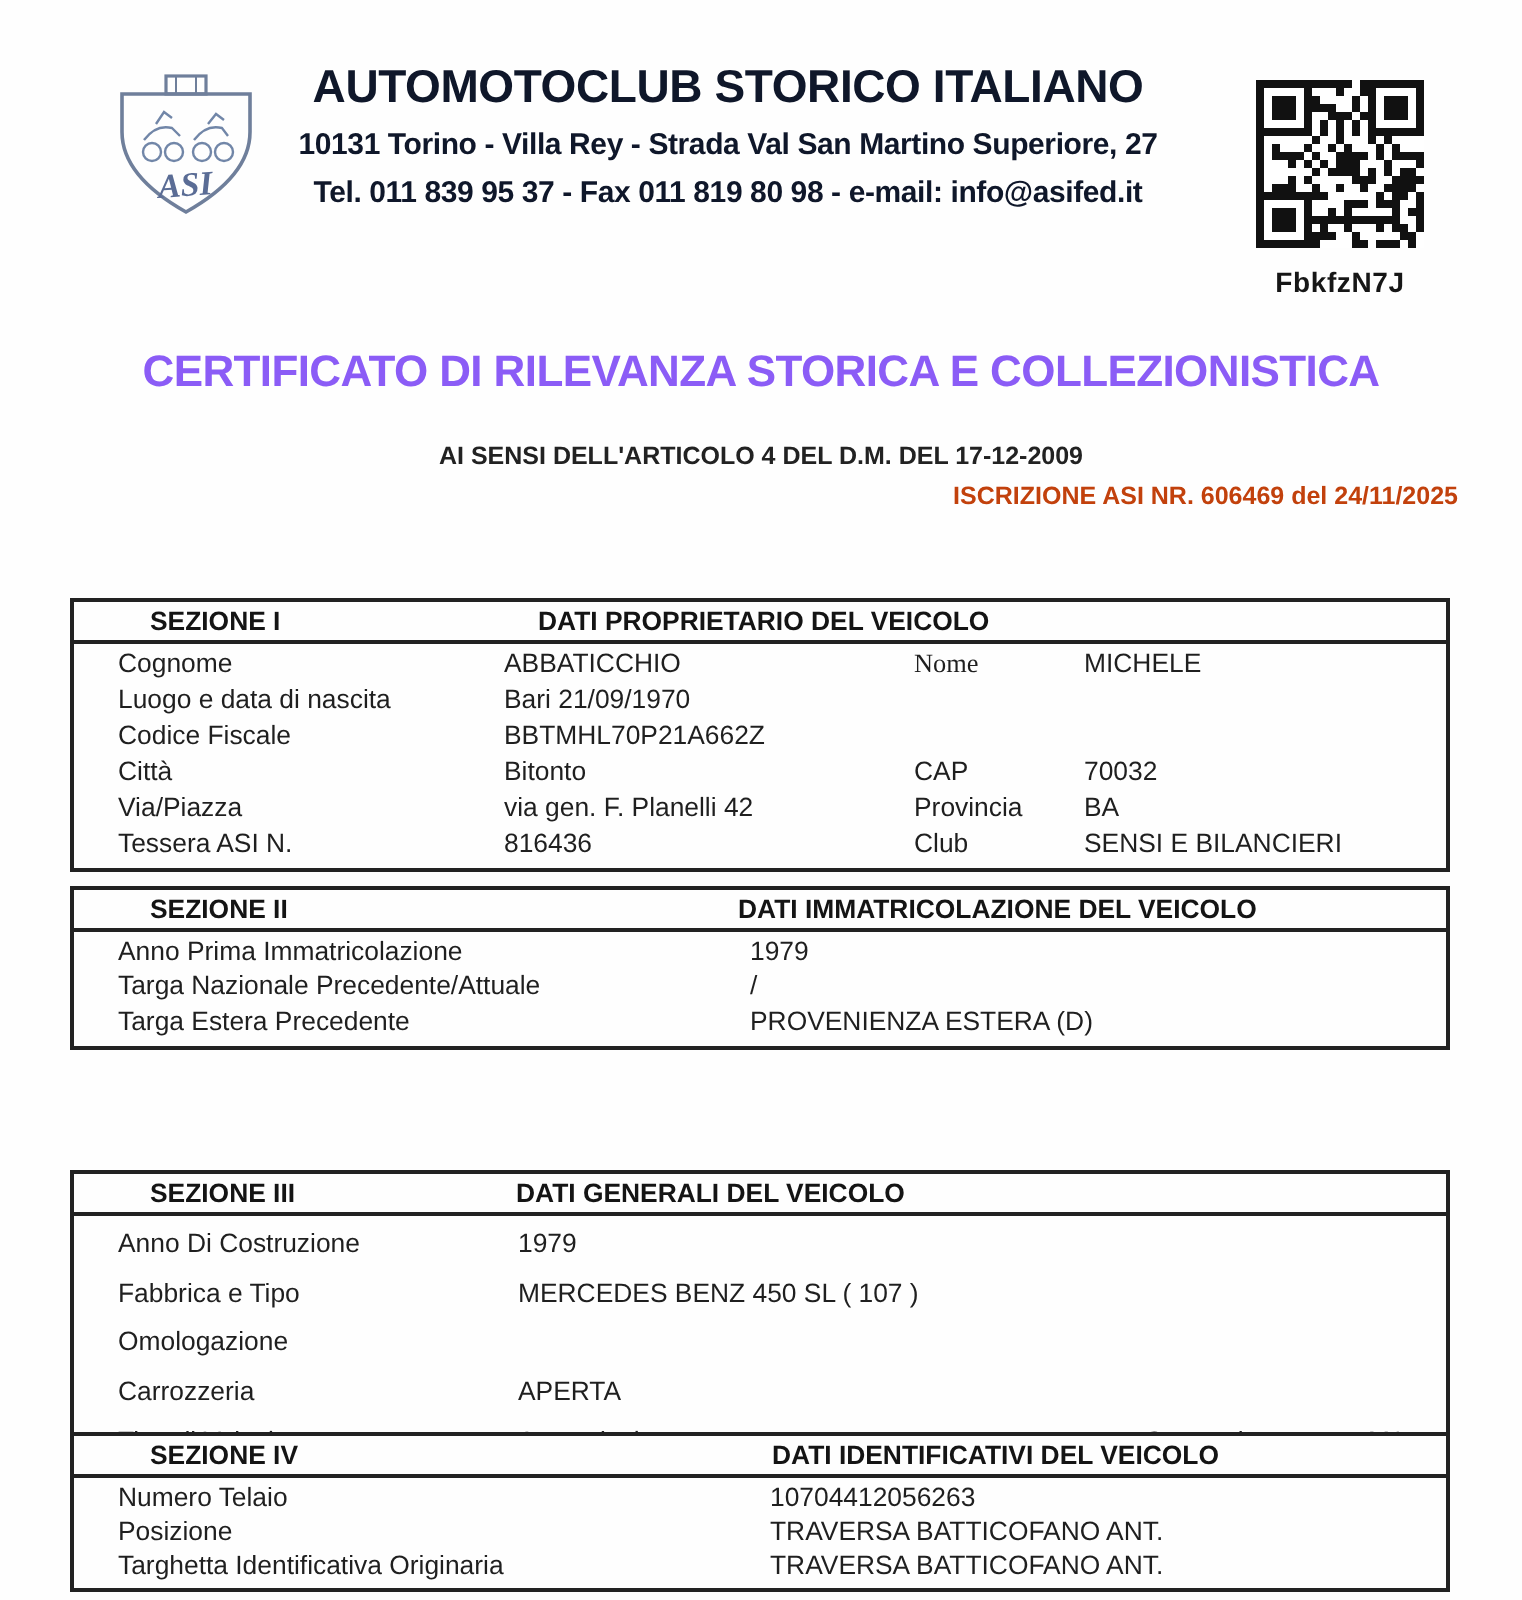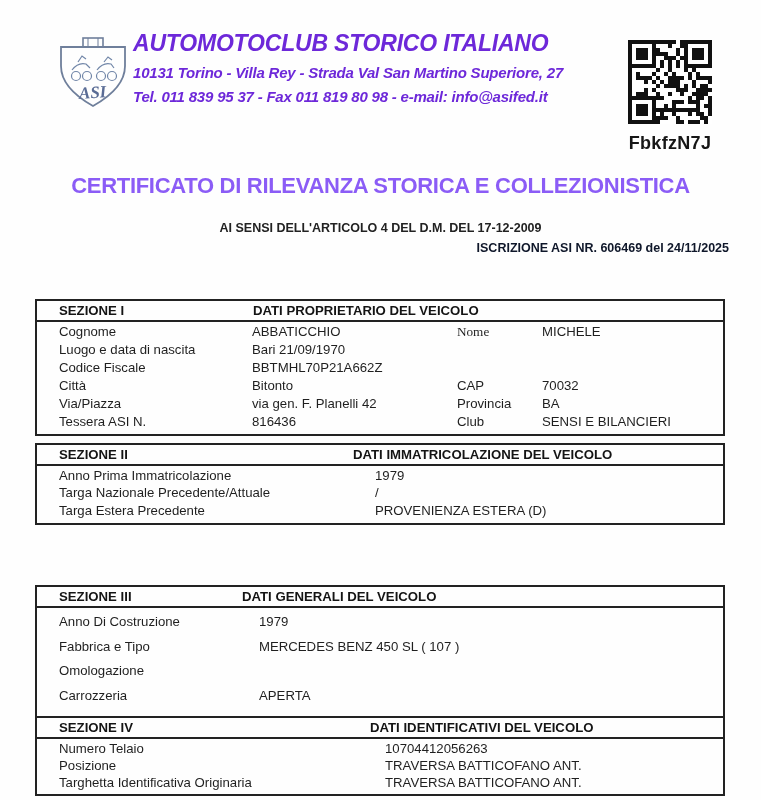--- a/index.html
+++ b/index.html
@@ -16,63 +16,63 @@
     width: 761px;
     height: 800px;
     background: #fefefe;
   }
   
   .logo {
     position: absolute; left: 52px; top: 36px; width: 82px; height: 76px;
   }
   .org-block {
     position: absolute; left: 133px; top: 30px; width: 462px;
-    text-align: left; color: #6d28d9; font-style: italic;
+    text-align: center; color: #0f172a;
   }
   .org-name {
     font-size: 23px; font-weight: bold; letter-spacing: -0.2px;
     white-space: nowrap;
   }
   .org-line {
     font-size: 15px; font-weight: bold; margin-top: 7px;
     white-space: nowrap; letter-spacing: -0.2px;
   }
   .qr-wrap { position: absolute; left: 628px; top: 40px; width: 84px; }
   .qr-code { width: 84px; height: 84px; display: block; }
   .qr-caption {
-    margin-top: 9px; text-align: center; font-size: 18px; font-weight: bold;
+    margin-top: 9px; text-align: center; font-size: 14px; font-weight: bold;
     color: #161616; letter-spacing: 0.3px;
   }
   
   .doc-title {
     position: absolute; left: 0; top: 173px; width: 761px;
     text-align: center; font-size: 22px; font-weight: bold;
     color: #8b5cf6; letter-spacing: -0.3px; white-space: nowrap;
   }
   .doc-subtitle {
     position: absolute; left: 0; top: 221px; width: 761px;
     text-align: center; font-size: 12.5px; font-weight: bold; color: #222;
   }
   .doc-iscrizione {
     position: absolute; right: 32px; top: 241px;
-    font-size: 12.5px; font-weight: bold; color: #0f172a; white-space: nowrap;
+    font-size: 12.5px; font-weight: bold; color: #c2410c; white-space: nowrap;
   }
   
   .sec-table {
     position: absolute; left: 35px; width: 690px;
     border: 2px solid #222; background: #fefefe;
     display: flex; flex-direction: column;
   }
   .sec-head {
     position: relative; height: 21px; flex: 0 0 21px;
     border-bottom: 2.5px solid #222;
   }
   .sec-id, .sec-title {
     position: absolute; top: 2px; font-size: 13.2px; font-weight: bold;
-    color: #141414; white-space: nowrap;
+    color: #141414; white-space: nowrap; margin-left: 16px;
   }
   .sec-id { left: 22px; }
   .sec-body {
     flex: 1 1 auto; display: flex; flex-direction: column;
     justify-content: space-around; padding: 2px 0 3px 0;
   }
   .sec-row { position: relative; height: 17px; }
   .sec-row span {
     position: absolute; top: 0; font-size: 13.2px; color: #1f1f1f;
     white-space: nowrap;

